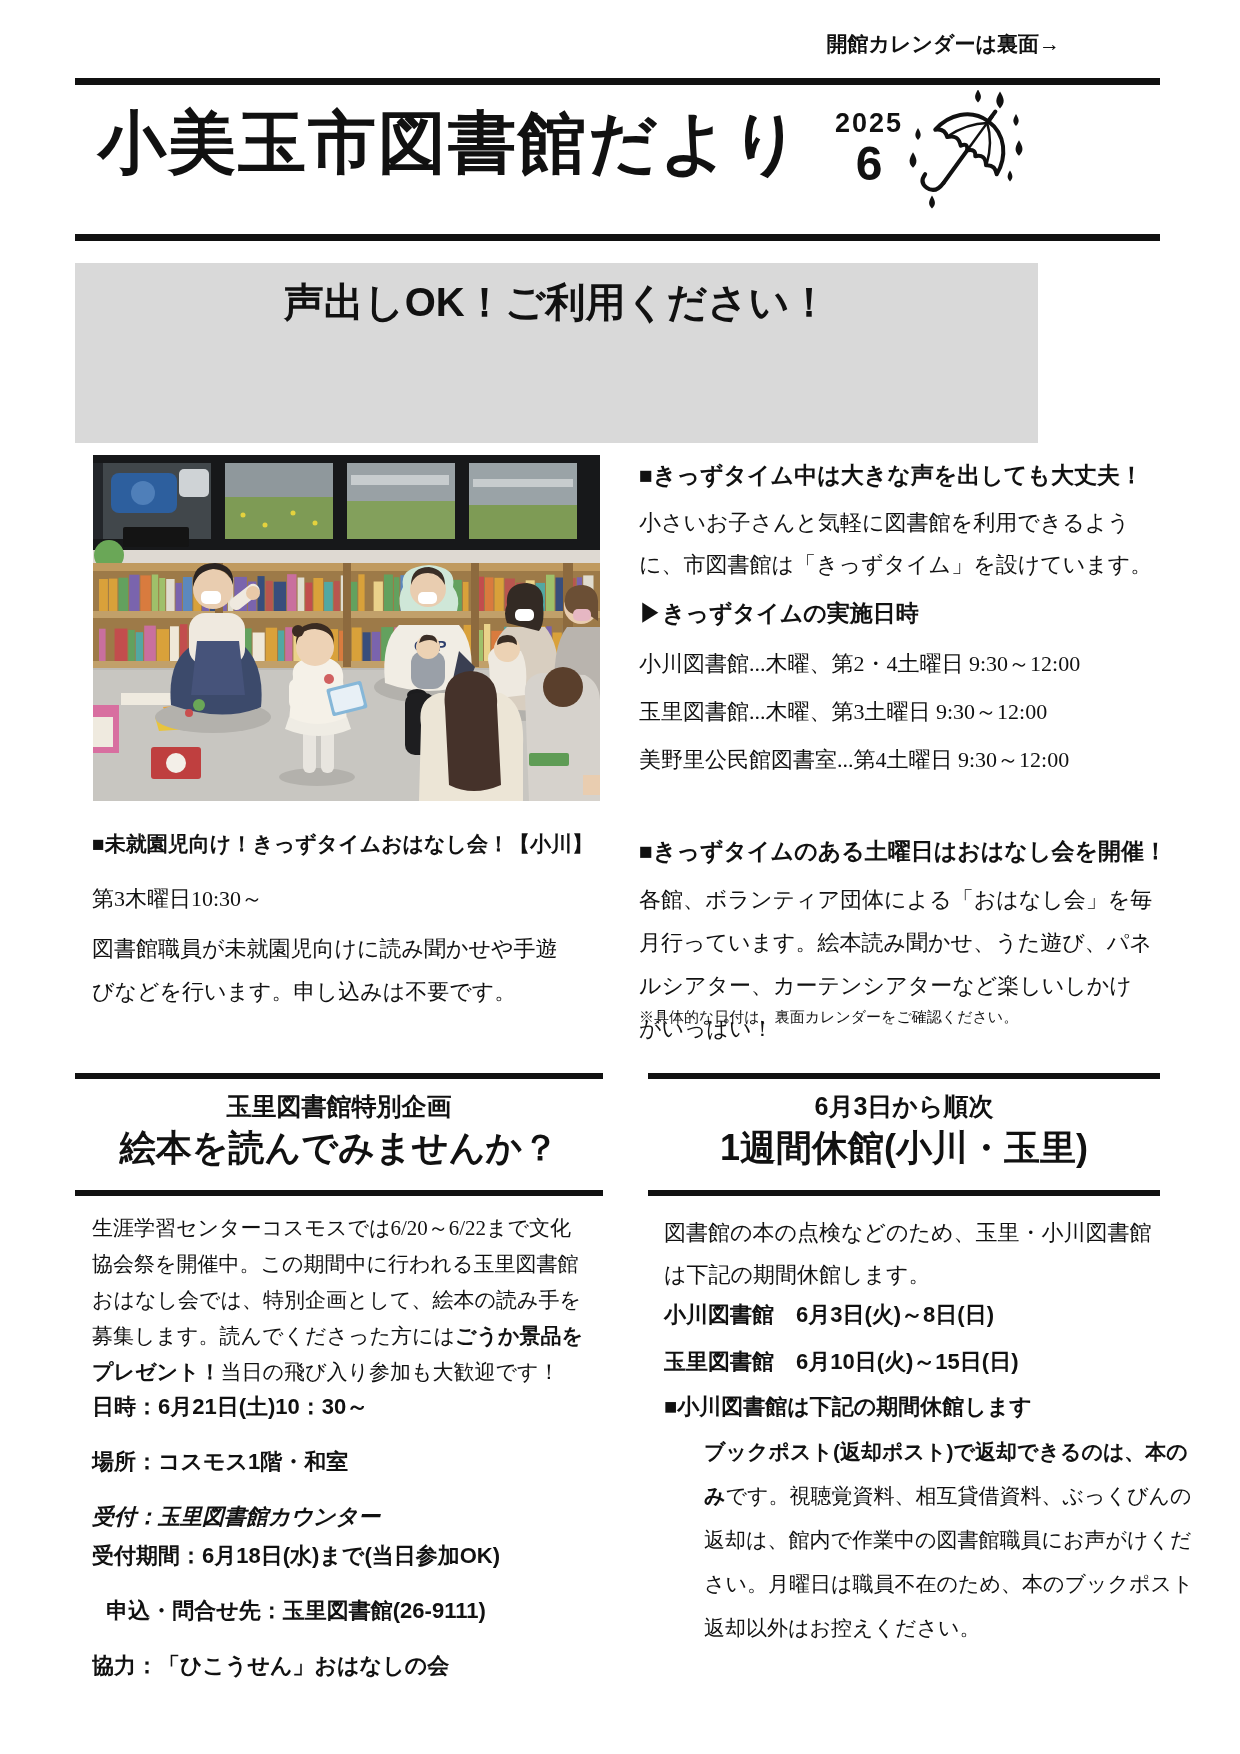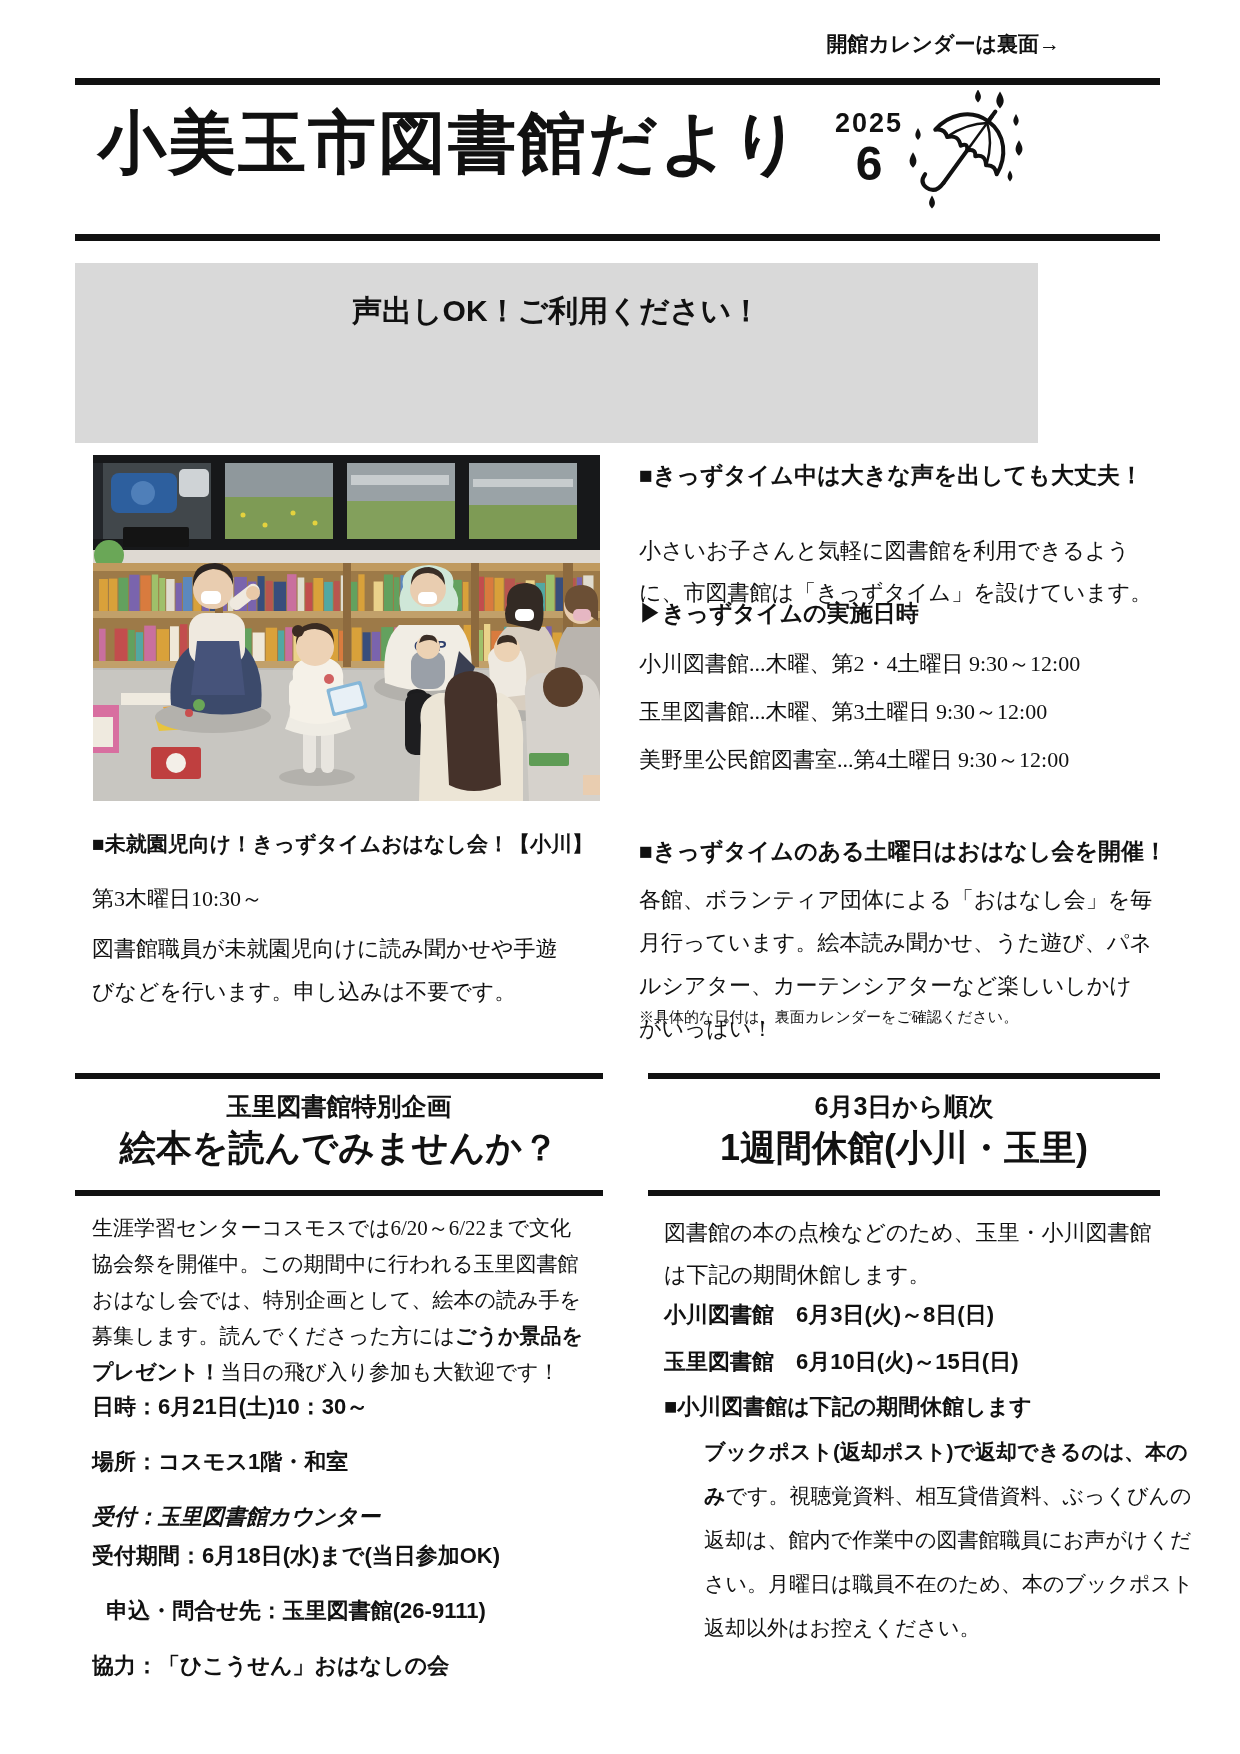--- a/index.html
+++ b/index.html
@@ -6,21 +6,21 @@
   body{width:1240px;height:1754px;position:relative;font-family:"Liberation Sans",sans-serif;color:#111;}
   .abs{position:absolute;}
   .gothic{font-family:"Liberation Sans",sans-serif;font-weight:bold;}
   .mincho{font-family:"Liberation Serif","DejaVu Serif",serif;font-weight:normal;}
   .rule{background:#111;}
   .top-note{left:75px;top:30px;width:985px;text-align:right;font-size:21px;font-weight:bold;}
   .masthead-title{left:98px;top:98px;font-size:68px;font-weight:800;letter-spacing:2px;white-space:nowrap;}
   .year{left:826px;top:108px;width:86px;text-align:center;font-size:27px;font-weight:bold;letter-spacing:2px;}
   .month{left:826px;top:136px;width:86px;text-align:center;font-size:48px;font-weight:bold;}
   .banner{left:75px;top:263px;width:963px;height:180px;background:#d9d9d9;text-align:center;}
-  .banner-sub{margin-top:28px;font-size:30px;font-weight:bold;}
+  .banner-sub{margin-top:12px;font-size:40px;font-weight:bold;}
   .banner-title{margin-top:16px;font-size:43px;font-weight:bold;letter-spacing:1px;}
   .rcol{left:639px;width:514px;}
   .lcol{left:92px;width:482px;}
   .h-sec{font-size:23px;font-weight:bold;white-space:nowrap;}
   .p-serif{font-size:22px;line-height:42px;}
   .sched{font-size:22px;line-height:48px;white-space:nowrap;}
   .small-note{font-size:15px;}
   .box-kicker{text-align:center;font-size:25px;font-weight:bold;}
   .box-title{text-align:center;font-size:36px;font-weight:bold;white-space:nowrap;}
   .box-para{font-size:21px;line-height:36px;}
@@ -299,21 +299,21 @@
     <path d="M328,270 Q324,244 346,238 L408,238 Q432,248 430,290 L430,346 L326,346 Z" fill="#ece5d6"></path>
     <path d="M352,252 Q348,218 378,216 Q406,218 404,250 L408,330 Q380,342 356,330 Z" fill="#45322a"></path>
     <path d="M432,240 Q430,222 448,218 L492,220 Q508,228 507,250 L507,346 L436,346 Z" fill="#d6d2cc"></path>
     <circle cx="470" cy="232" r="20" fill="#5a3f2c"></circle>
     <rect x="436" y="298" width="40" height="13" rx="2" fill="#5f9c55"></rect>
     <rect x="490" y="320" width="17" height="20" fill="#e9cdb0"></rect>
   </g>
 </svg>
 
 <div class="abs rcol h-sec" style="top:460px;">■きっずタイム中は大きな声を出しても大丈夫！</div>
-<div class="abs rcol p-serif mincho" style="top:502px;margin-top:28px;">小さいお子さんと気軽に図書館を利用できるように、市図書館は「きっずタイム」を設けています。</div>
+<div class="abs rcol p-serif mincho" style="top:502px;">小さいお子さんと気軽に図書館を利用できるように、市図書館は「きっずタイム」を設けています。</div>
 <div class="abs rcol h-sec" style="top:598px;">▶きっずタイムの実施日時</div>
 <div class="abs rcol sched mincho" style="top:640px;">
   <div>小川図書館...木曜、第2・4土曜日 9:30～12:00</div>
   <div>玉里図書館...木曜、第3土曜日 9:30～12:00</div>
   <div>美野里公民館図書室...第4土曜日 9:30～12:00</div>
 </div>
 
 <div class="abs h-sec" style="left:92px;top:830px;font-size:21px;">■未就園児向け！きっずタイムおはなし会！【小川】</div>
 <div class="abs mincho" style="left:92px;top:884px;font-size:22px;">第3木曜日10:30～</div>
 <div class="abs lcol p-serif mincho" style="top:927px;line-height:43px;">図書館職員が未就園児向けに読み聞かせや手遊びなどを行います。申し込みは不要です。</div>

